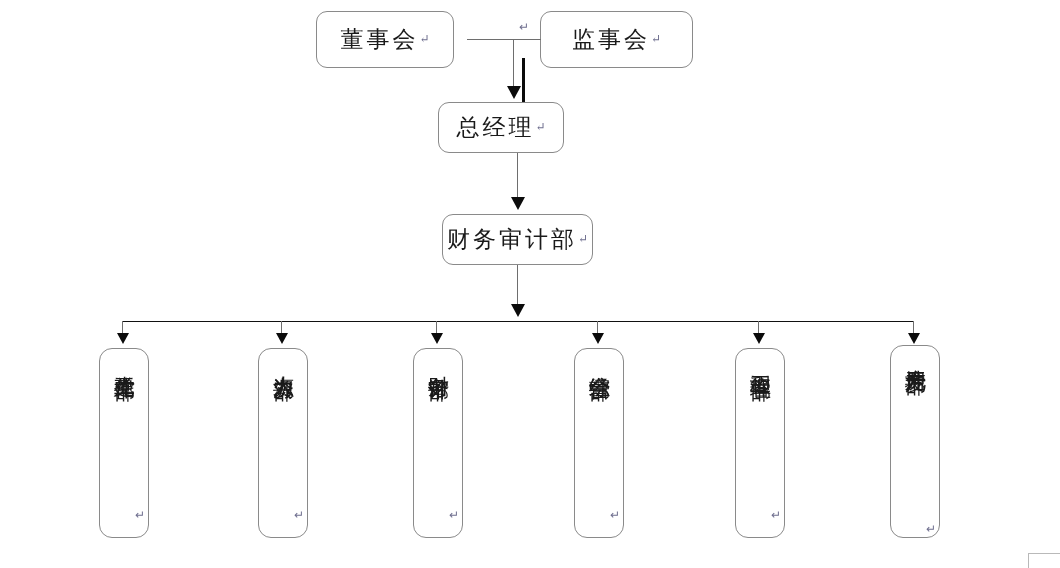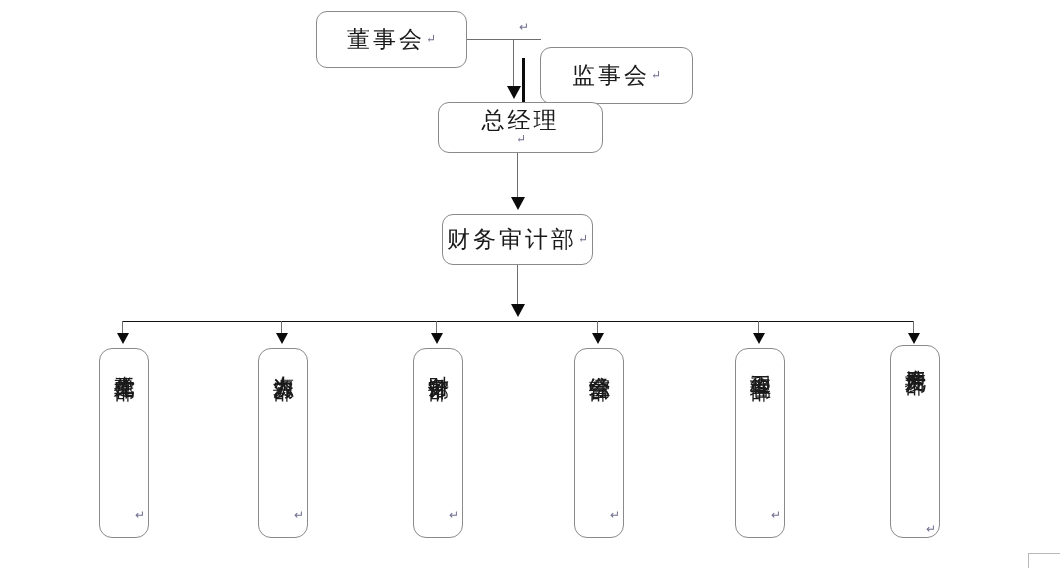--- a/index.html
+++ b/index.html
@@ -109,40 +109,40 @@
     position: absolute;
     border-top: 1px solid #b9b9b9;
     border-left: 1px solid #b9b9b9;
   }
 </style>
 </head>
 <body>
 
 <div id="canvas">
 
-  <div class="node h" style="left:316px; top:11px; width:151px; height:57px;">
+  <div class="node h" style="left:316px; top:11px; width:138px; height:57px;">
     <span class="label">董事会</span>
       <span class="pilcrow">↵</span>
   </div>
 
-  <div class="node h" style="left:540px; top:11px; width:153px; height:57px;margin-top:36px;">
+  <div class="node h" style="left:540px; top:11px; width:153px; height:57px;">
     <span class="label">监事会</span>
       <span class="pilcrow">↵</span>
   </div>
 
   <div class="line-h" style="left:467px; top:39px; width:74px;"></div>
 
   <div class="free-pilcrow" style="left:519px; top:20px;">↵</div>
 
   <div class="line-v" style="left:513px; top:39px; height:48px;"></div>
   <div class="arrowhead" style="left:507px; top:86px;"></div>
 
   <div class="caret-artifact" style="left:522px; top:58px; height:47px;"></div>
 
-  <div class="node h" style="left:438px; top:102px; width:165px; height:51px;flex-direction:column;">
+  <div class="node h" style="left:438px; top:102px; width:126px; height:51px;">
     <span class="label">总经理</span>
       <span class="pilcrow">↵</span>
   </div>
 
   <div class="line-v" style="left:517px; top:153px; height:45px;"></div>
   <div class="arrowhead" style="left:511px; top:197px;"></div>
 
   <div class="node h" style="left:442px; top:214px; width:151px; height:51px;">
     <span class="label">财务审计部</span>
       <span class="pilcrow">↵</span>

